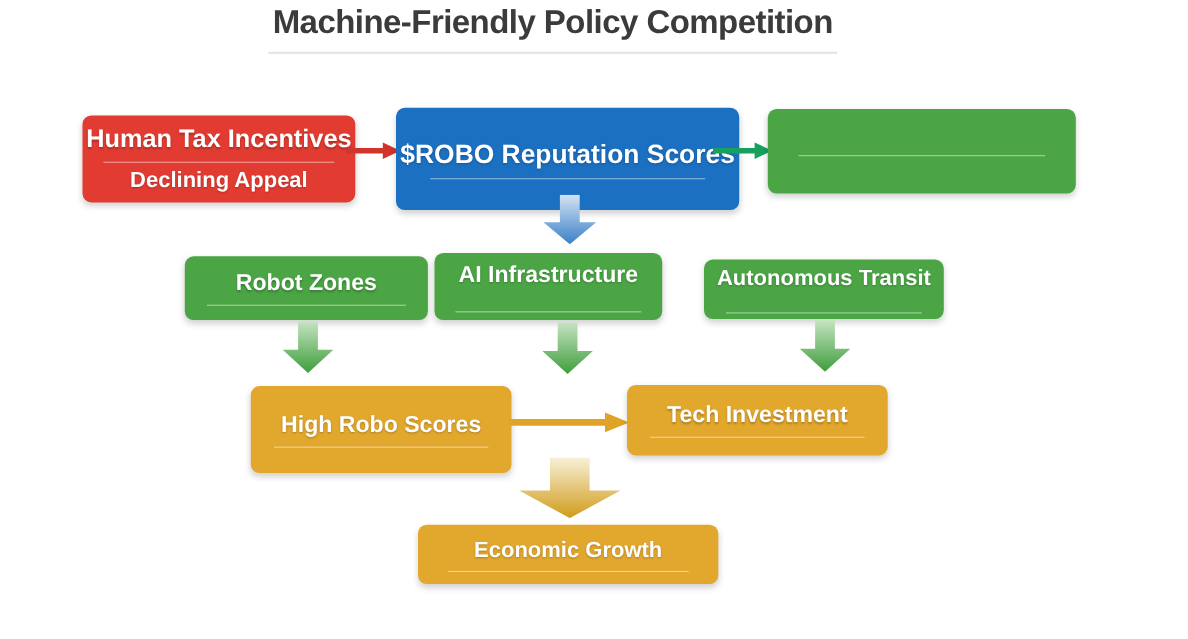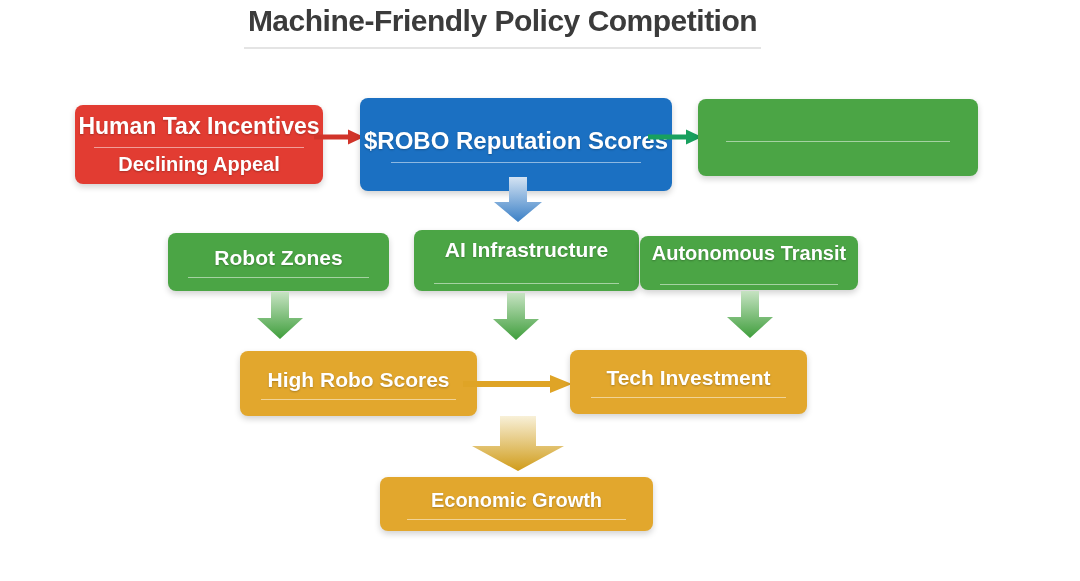--- a/index.html
+++ b/index.html
@@ -100,21 +100,21 @@
       </linearGradient>
     </defs>
     <polygon points="15,0 33,0 33,25 48,25 24,45 0,25 15,25" fill="url(#gradBlue)"></polygon>
   </svg>
 
   <div class="node green" style="left:168px;top:233px;width:221px;height:58px;">
     <div class="box-label" style="font-size:21px;">Robot Zones</div>
     <div class="box-rule" style="width:82%;"></div>
   </div>
 
-  <div class="node green" style="left:414px;top:230px;width:225px;height:61px;gap:14px;">
+  <div class="node green" style="left:395px;top:230px;width:207px;height:61px;gap:14px;">
     <div class="box-label" style="font-size:21px;">AI Infrastructure</div>
     <div class="box-rule" style="width:82%;"></div>
   </div>
 
   <div class="node green" style="left:640px;top:236px;width:218px;height:54px;gap:12px;">
     <div class="box-label" style="font-size:20px;">Autonomous Transit</div>
     <div class="box-rule" style="width:82%;"></div>
   </div>
 
   <svg class="arrow" style="left:257px;top:292px;" width="46" height="47" viewBox="0 0 46 47">
@@ -140,21 +140,21 @@
   <svg class="arrow" style="left:727px;top:291px;" width="46" height="47" viewBox="0 0 46 47">
     <defs>
       <linearGradient id="gradGreen3" x1="0" y1="0" x2="0" y2="1">
         <stop offset="0" stop-color="#c6e3c2"></stop>
         <stop offset="1" stop-color="#3f9e3c"></stop>
       </linearGradient>
     </defs>
     <polygon points="14,0 32,0 32,26 46,26 23,47 0,26 14,26" fill="url(#gradGreen3)"></polygon>
   </svg>
 
-  <div class="node gold" style="left:240px;top:351px;width:237px;height:65px;">
+  <div class="node gold" style="left:228px;top:351px;width:237px;height:79px;">
     <div class="box-label" style="font-size:21px;">High Robo Scores</div>
     <div class="box-rule" style="width:82%;"></div>
   </div>
 
   <svg class="arrow" style="left:463px;top:374px;" width="109" height="20" viewBox="0 0 109 20">
     <line x1="0" y1="10" x2="90" y2="10" stroke="var(--arrow-gold)" stroke-width="6"></line>
     <polygon points="87,1 109,10 87,19" fill="var(--arrow-gold)"></polygon>
   </svg>
 
   <div class="node gold" style="left:570px;top:350px;width:237px;height:64px;">

